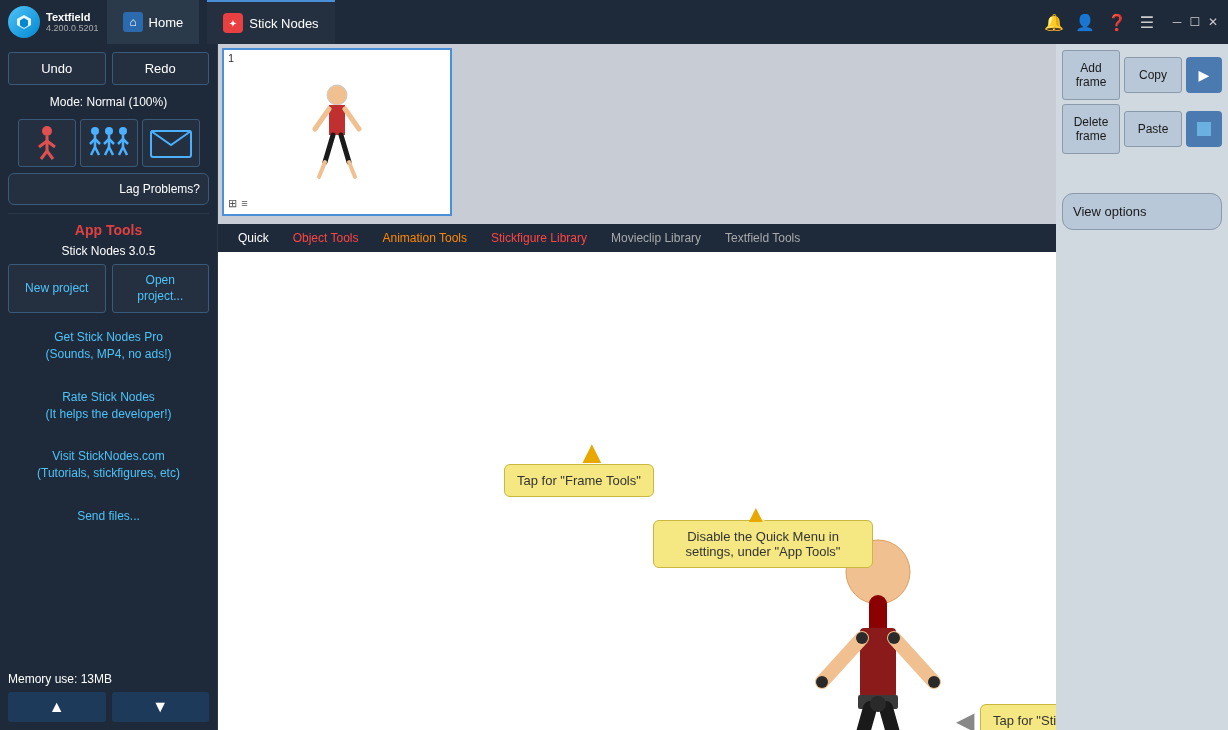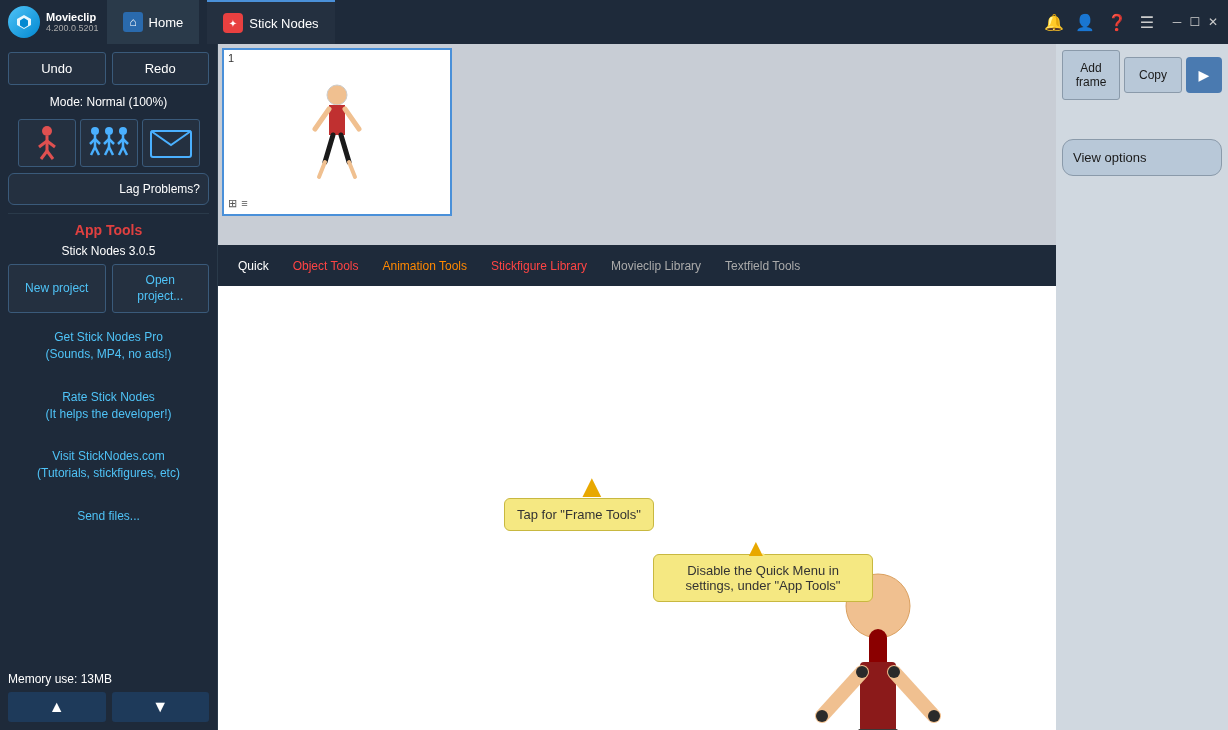--- a/index.html
+++ b/index.html
@@ -304,22 +304,21 @@
       gap: 4px;
     }
     .frame-bottom-icons span { font-size: 11px; color: #555; }
 
     
     .toolbar-tabs {
       background: #1e2a3a;
       display: flex;
       align-items: center;
       padding: 0 8px;
-      height: 41px;
-      margin-top: 21px;
+      height: 28px;
     }
     .toolbar-tab {
       padding: 6px 12px;
       color: #aaa;
       font-size: 12px;
       cursor: pointer;
     }
     .toolbar-tab.active { color: white; }
     .toolbar-tab.red { color: #ff4444; }
     .toolbar-tab.orange { color: #ff8800; }
@@ -365,21 +364,21 @@
 
 <div class="titlebar">
   <div class="bluestacks-logo">
     <div class="logo-circle">
       <svg width="20" height="20" viewBox="0 0 20 20">
         <polygon points="10,3 17,7 17,13 10,17 3,13 3,7" fill="#fff" opacity="0.9"></polygon>
         <polygon points="10,6 14,8.5 14,13.5 10,16 6,13.5 6,8.5" fill="#0288d1"></polygon>
       </svg>
     </div>
     <div>
-      <div class="logo-text">Movieclip</div>
+      <div class="logo-text">Textfield</div>
       <div class="logo-version">4.200.0.5201</div>
     </div>
   </div>
 
   <div class="tab-home">
     <svg width="20" height="20" viewBox="0 0 20 20">
       <rect width="20" height="20" rx="3" fill="#2a6aad"></rect>
       <text x="10" y="14" text-anchor="middle" fill="white" font-size="12">⌂</text>
     </svg>
     <span>Home</span>
@@ -577,16 +576,25 @@
 
     </div>
   </div>
 
   <div class="right-panel">
     <div class="frame-row">
       <button class="btn-add-frame">Add frame</button>
       <button class="btn-copy">Copy</button>
       <button class="btn-play">▶</button>
     </div>
+    <div class="frame-row">
+      <button class="btn-delete-frame">Delete frame</button>
+      <button class="btn-paste">Paste</button>
+      <div class="btn-square">
+        <svg width="20" height="20" viewBox="0 0 20 20">
+          <rect x="3" y="3" width="14" height="14" fill="#6ab0e0"></rect>
+        </svg>
+      </div>
+    </div>
     <button class="btn-view-options">View options</button>
   </div>
 
 </div>
 
 </body></html>

